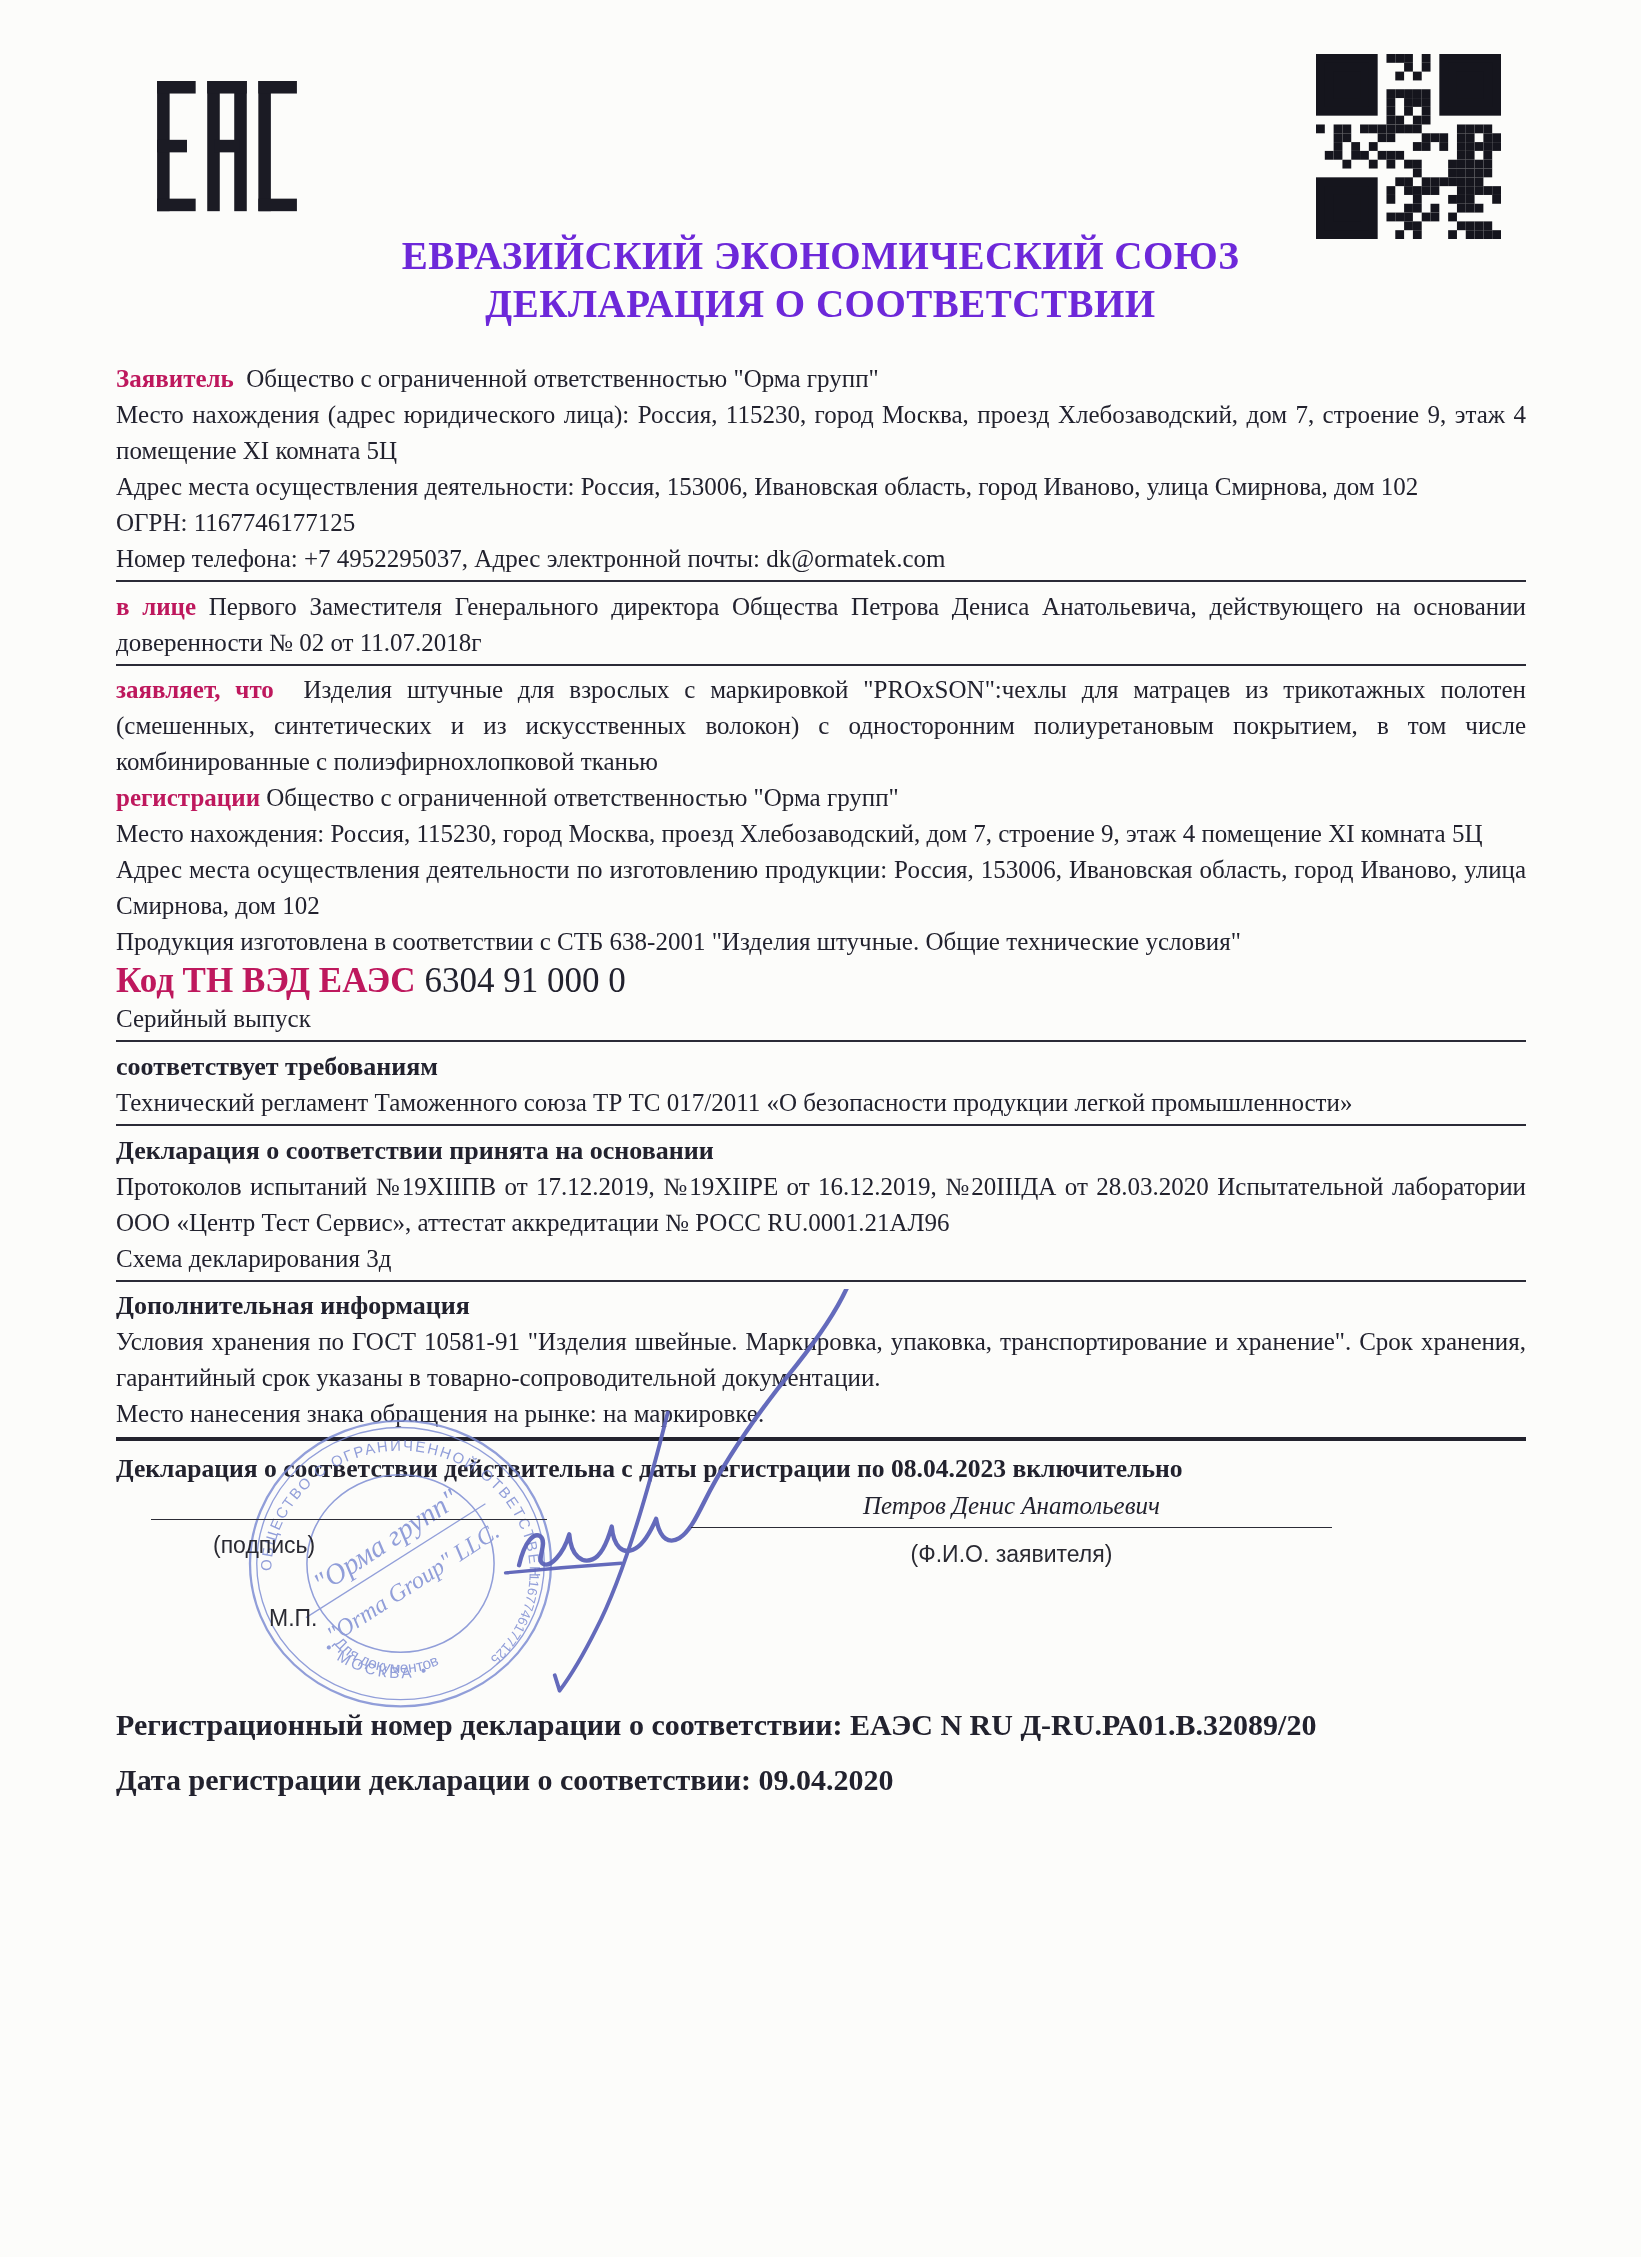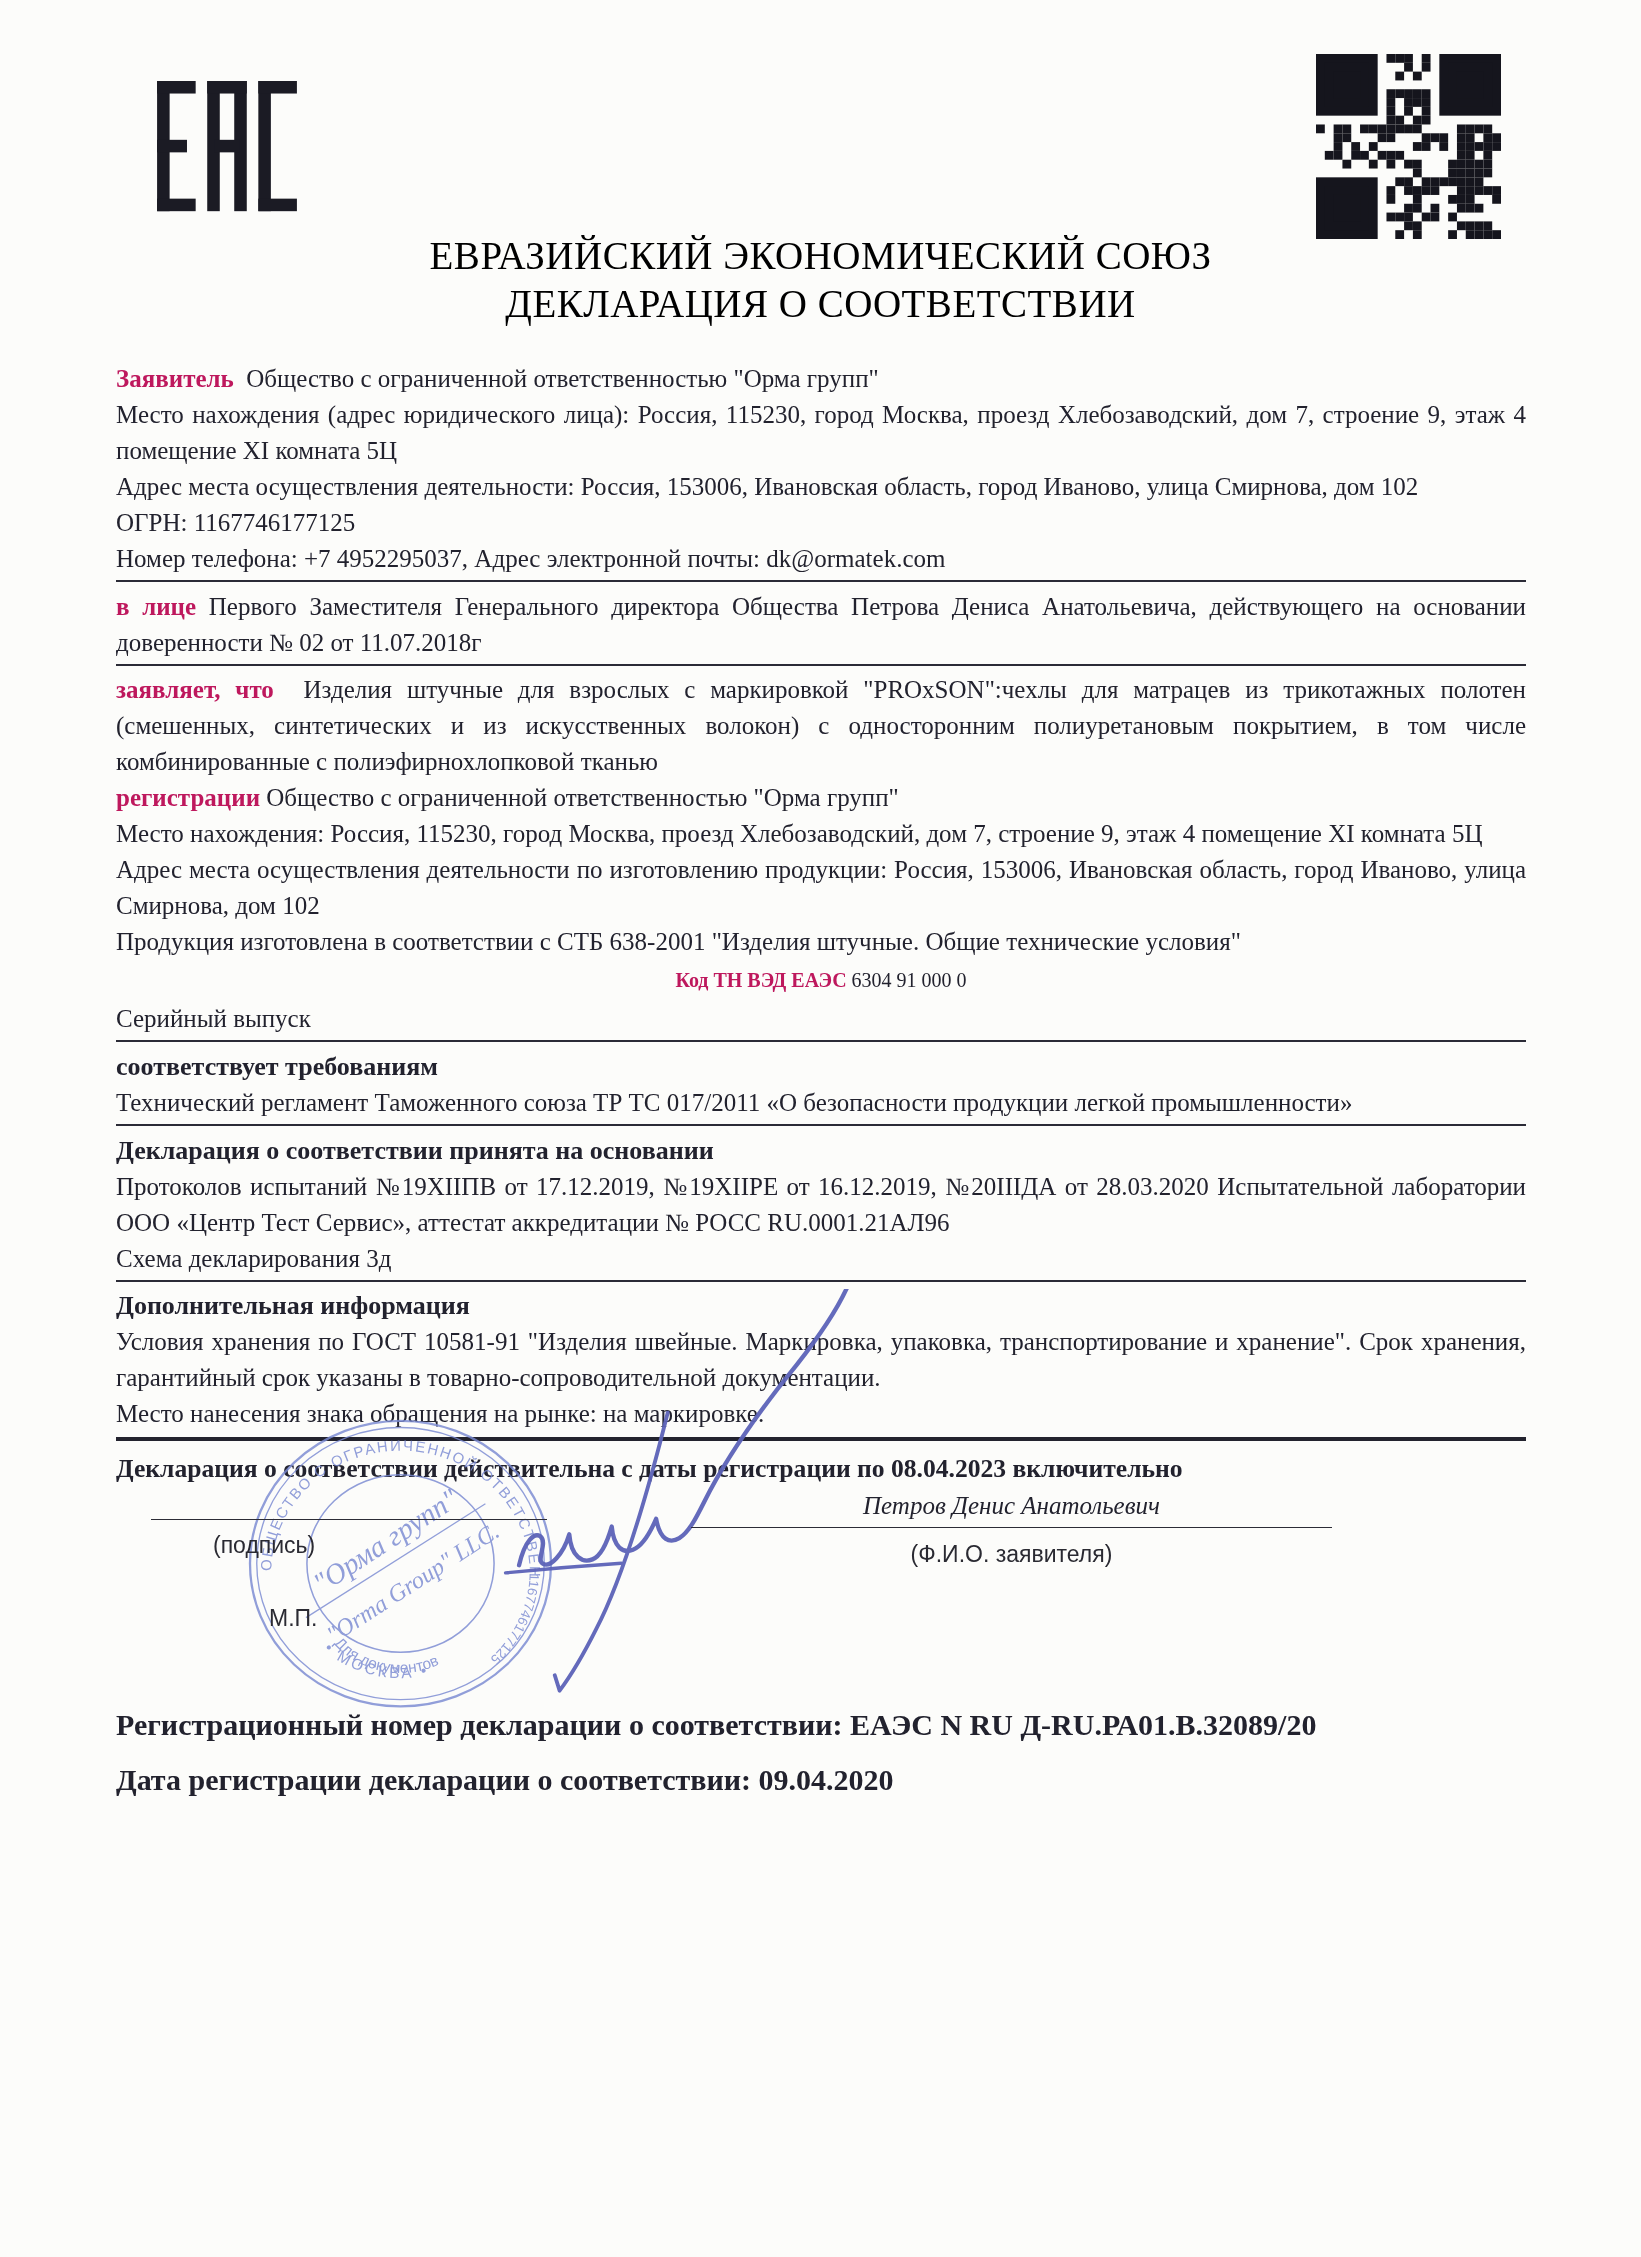--- a/index.html
+++ b/index.html
@@ -2,31 +2,31 @@
 <html><head>
 <meta charset="utf-8">
 <style>
   html,body{margin:0;padding:0;}
   body{
     width:1641px;height:2257px;position:relative;overflow:hidden;
     background:#fcfcfa;color:#22222e;
     font-family:"Liberation Serif",serif;
   }
   .titles{position:absolute;top:232px;left:0;width:1641px;text-align:center;
-    font-weight:normal;font-size:39px;line-height:48px;color:#000000;letter-spacing:0.5px;}
+    font-weight:bold;font-size:39px;line-height:48px;color:#6d28d9;letter-spacing:0.5px;}
   .eac-logo{position:absolute;left:157px;top:81px;}
   .qr{position:absolute;left:1316px;top:54px;}
   .doc{position:absolute;left:116px;top:361px;width:1410px;font-size:25px;line-height:36px;}
   .doc p{margin:0;}
   .just{text-align:justify;}
   b{color:#be185d;}
   .hr{border:none;border-top:2.9px solid #2b2b36;margin:2.9px 0 6.8px 0;}
   .hr-thick{border:none;border-top:4.8px solid #23232e;margin:4.8px 0 7.7px 0;}
   .heading{font-weight:bold;font-size:26px;}
-  .tnved{font-size:20px;line-height:41px;text-align:center;}
+  .tnved{font-size:35px;line-height:41px;}
   .validity{font-weight:bold;font-size:25.6px;line-height:39px;text-align:justify;}
   .sig-wrap{position:relative;height:205px;}
   .sig-line{position:absolute;border-top:1.9px solid #2c2c36;}
   .sig-line.left{left:35px;top:31px;width:396px;}
   .sig-line.right{left:575px;top:39px;width:641px;}
   .cap{position:absolute;font-family:"Liberation Sans",sans-serif;font-size:23px;color:#2a2a32;}
   .cap.podpis{left:97px;top:39px;text-align:right;}
   .cap.mp{left:153px;top:112px;}
   .fio-name{position:absolute;left:575px;top:0px;width:641px;text-align:center;font-size:25px;font-style:italic;}
   .cap.fio{left:575px;top:48px;width:641px;text-align:center;}

